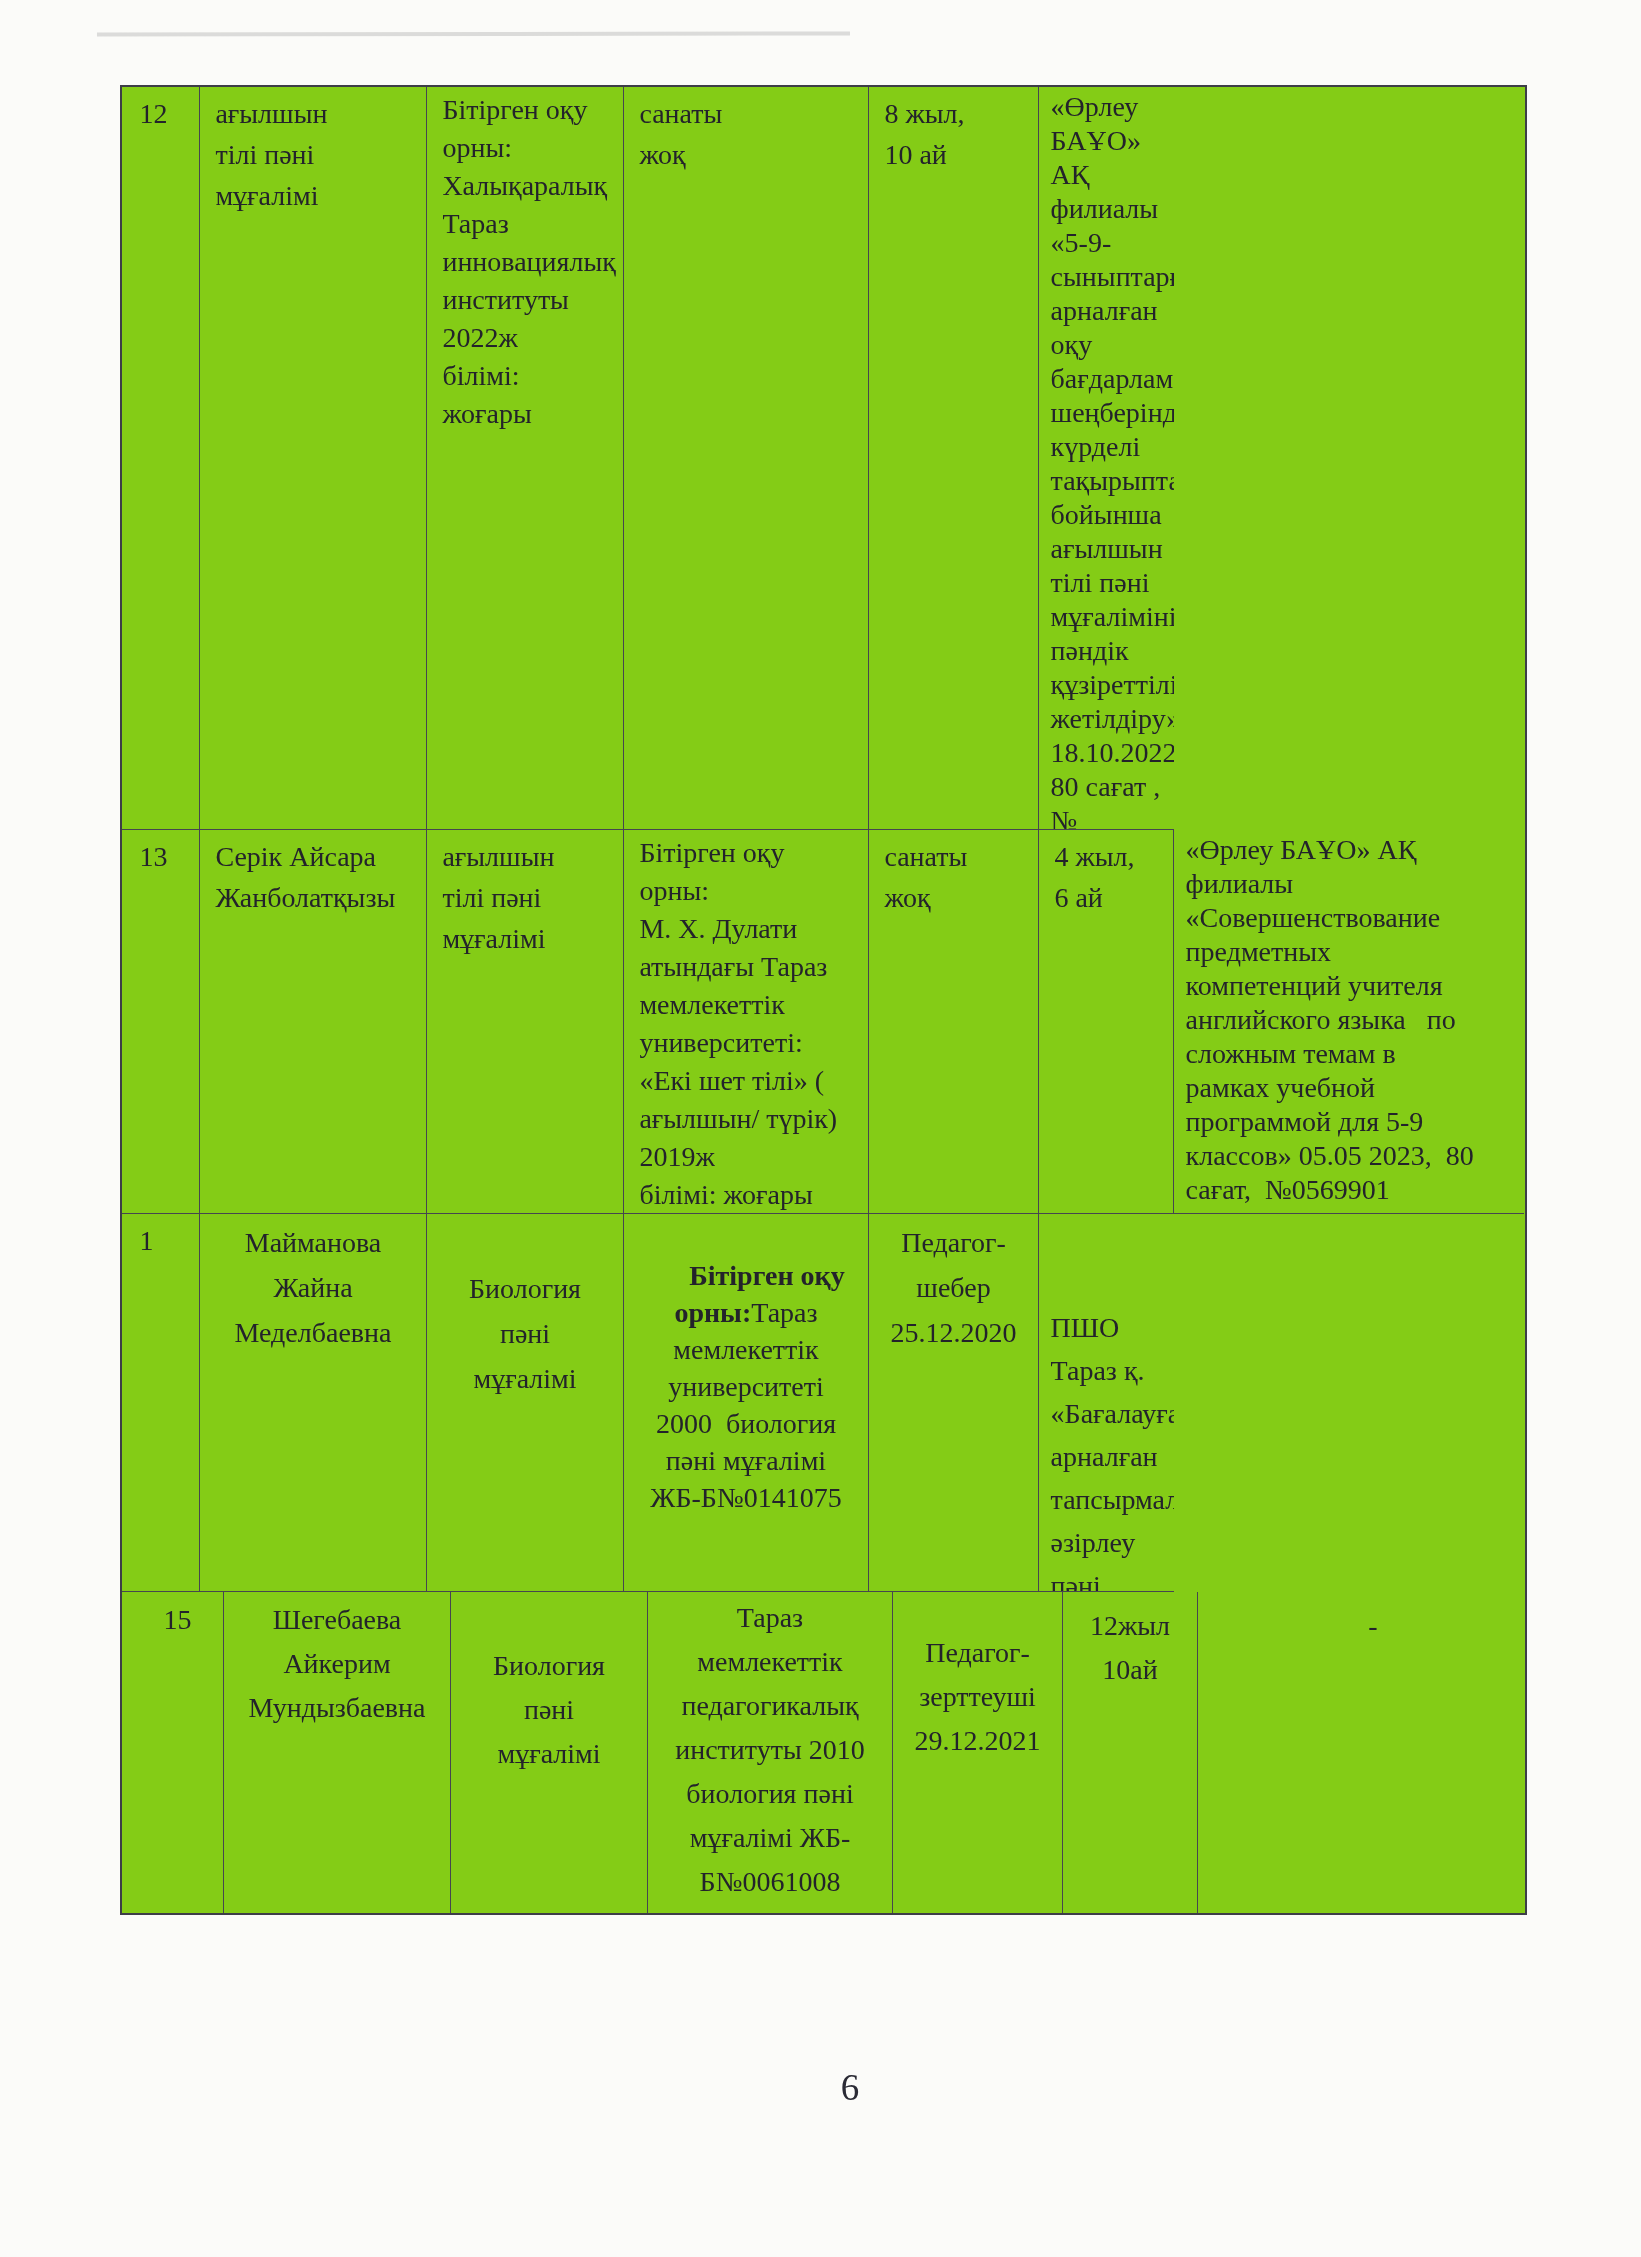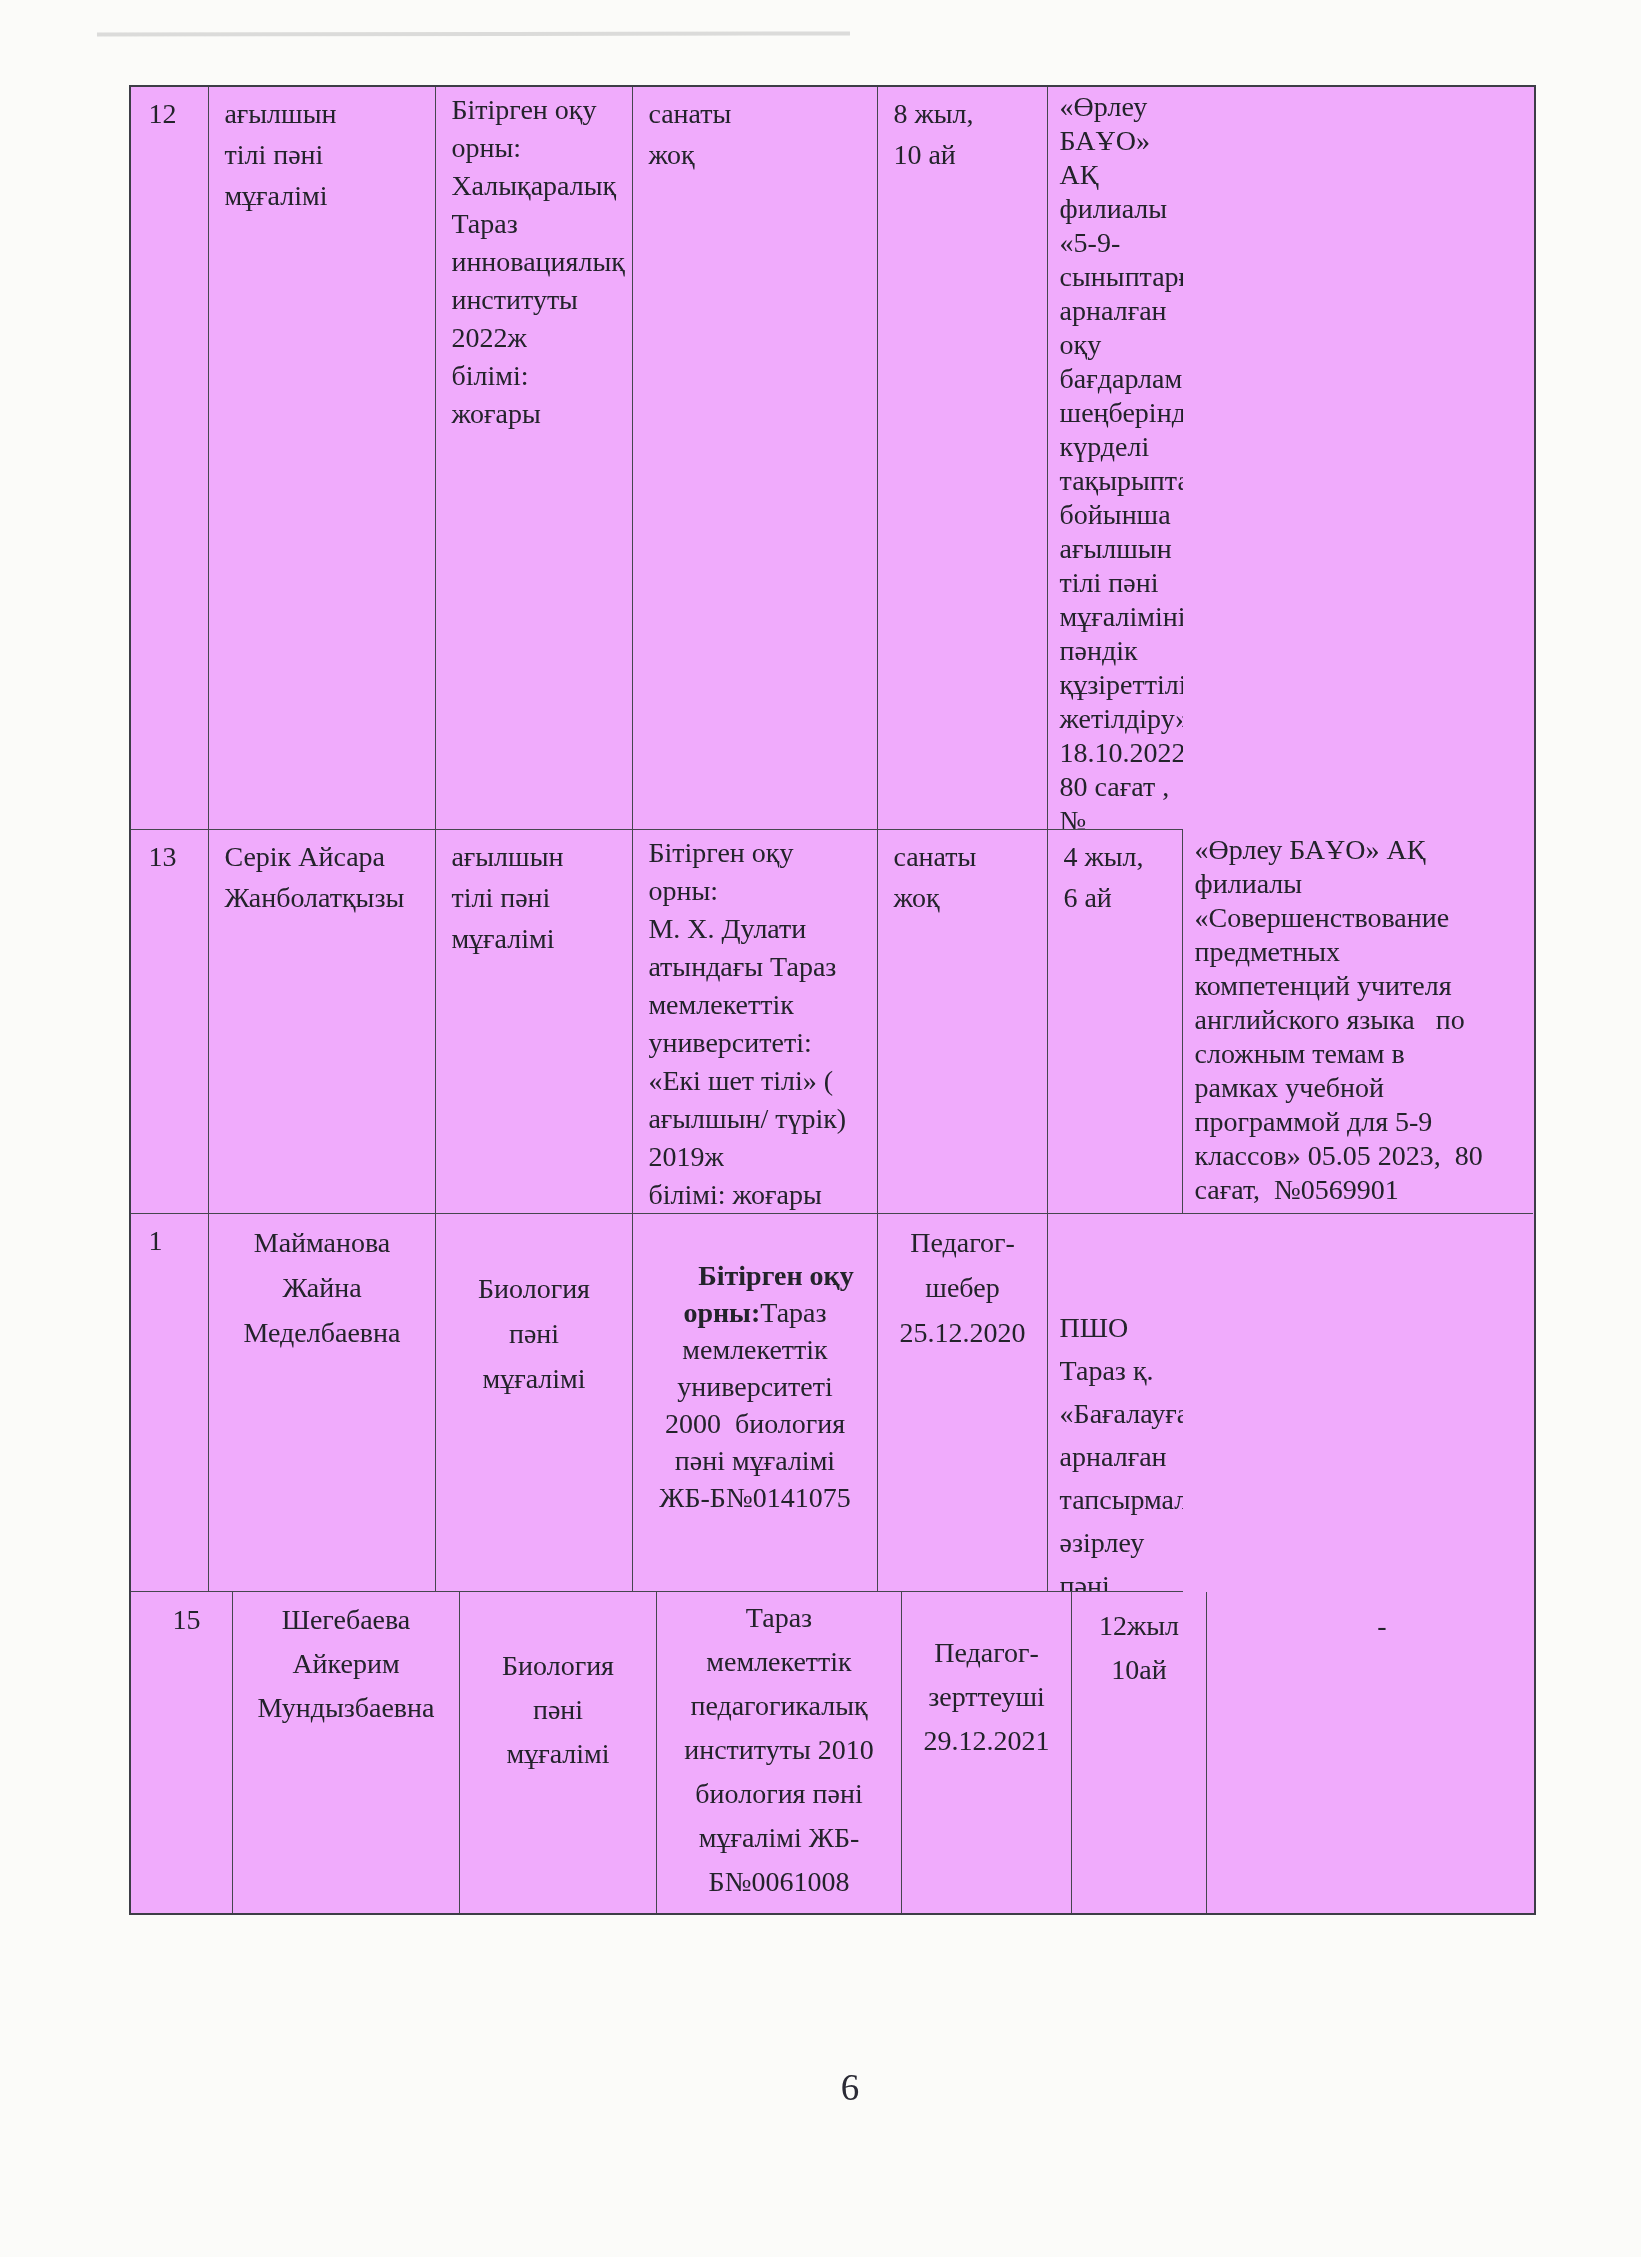--- a/index.html
+++ b/index.html
@@ -9,23 +9,23 @@
     font-family:"Liberation Serif","DejaVu Serif",serif;
     color:#23232b;
     position:relative;
     overflow:hidden;
   }
   .scan-streak{
     position:absolute;left:97px;top:32px;width:753px;height:3.9px;
     background:#c7c7c5;opacity:.6;transform:rotate(-.08deg);
   }
   .doc-table{
-    position:absolute;left:129px;top:85px;width:1403px;
+    position:absolute;left:120px;top:85px;width:1403px;
     border:2.9px solid #3d3d47;
-    background:#f0abfc;
+    background:#84cc16;
   }
   .row{
     display:grid;
     grid-template-columns:78px 227px 197px 245px 170px 135px 350px;
   }
   .r0{height:743px;}
   .r1{height:384px;}
   .r2{height:378px;}
   .r3{height:321px;margin-left:24px;}
   .cell{

